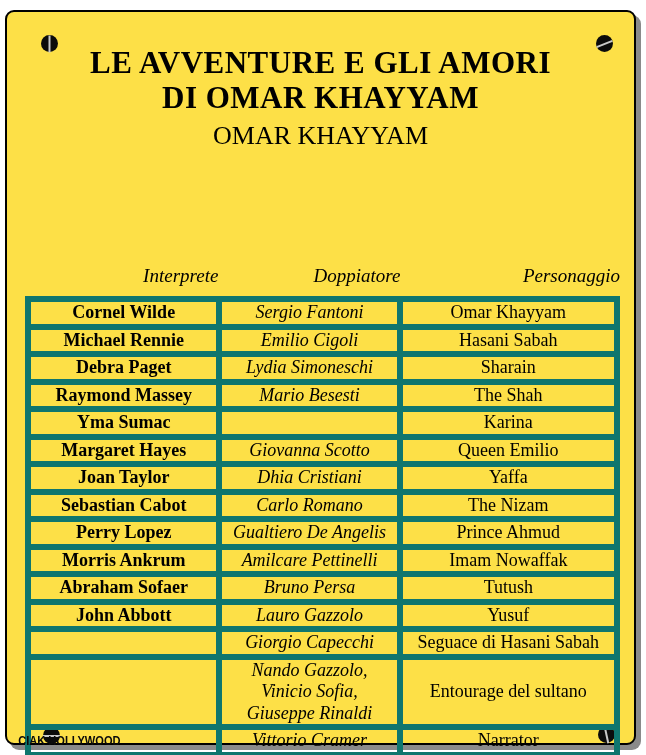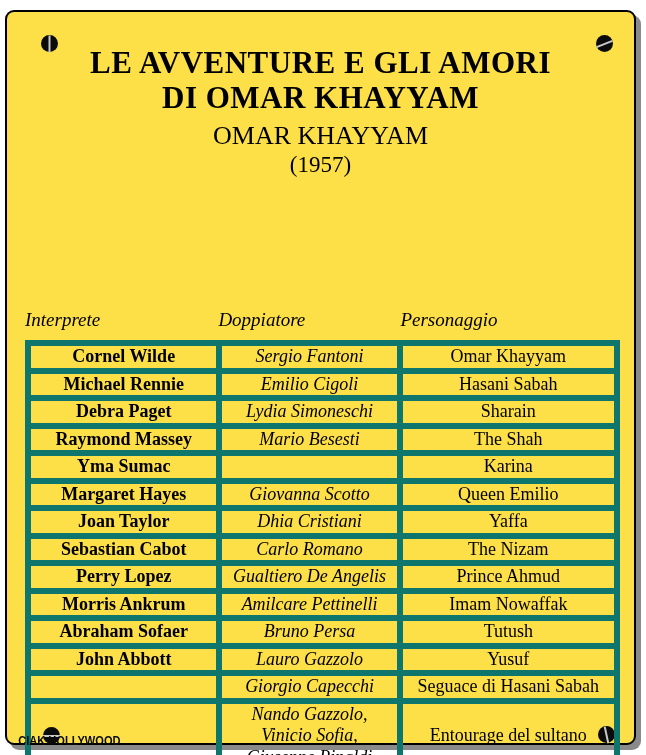--- a/index.html
+++ b/index.html
@@ -57,21 +57,21 @@
     line-height: 26px;
   }
 
   .table-zone { position: absolute; left: 18px; top: 252px; width: 595px; }
   .col-headers {
     display: flex;
     font-style: italic; font-size: 19px;
     line-height: 23px;
     margin-bottom: 9px;
   }
-  .col-headers > div { text-align: left; margin-top: 44px; }
+  .col-headers > div { text-align: right; }
   .ch-1 { width: 32.5%; }
   .ch-2 { width: 30.6%; }
   .ch-3 { width: 36.9%; }
 
   table.cast {
     width: 100%;
     border-collapse: collapse;
     border: 2px solid #000;
     table-layout: fixed;
   }
@@ -113,21 +113,20 @@
     <span class="screw screw-tr"></span>
     <span class="screw screw-bl"></span>
     <span class="screw screw-br"></span>
 
     <div class="header">
       <div class="title">
         <div>LE AVVENTURE E GLI AMORI</div>
         <div>DI OMAR KHAYYAM</div>
       </div>
       <div class="orig-title">OMAR KHAYYAM</div>
-      <div class="year">(1957)</div>
     </div>
 
 
     <div class="table-zone">
       <div class="col-headers">
         <div class="ch-1">Interprete</div>
         <div class="ch-2">Doppiatore</div>
         <div class="ch-3">Personaggio</div>
       </div>
 

